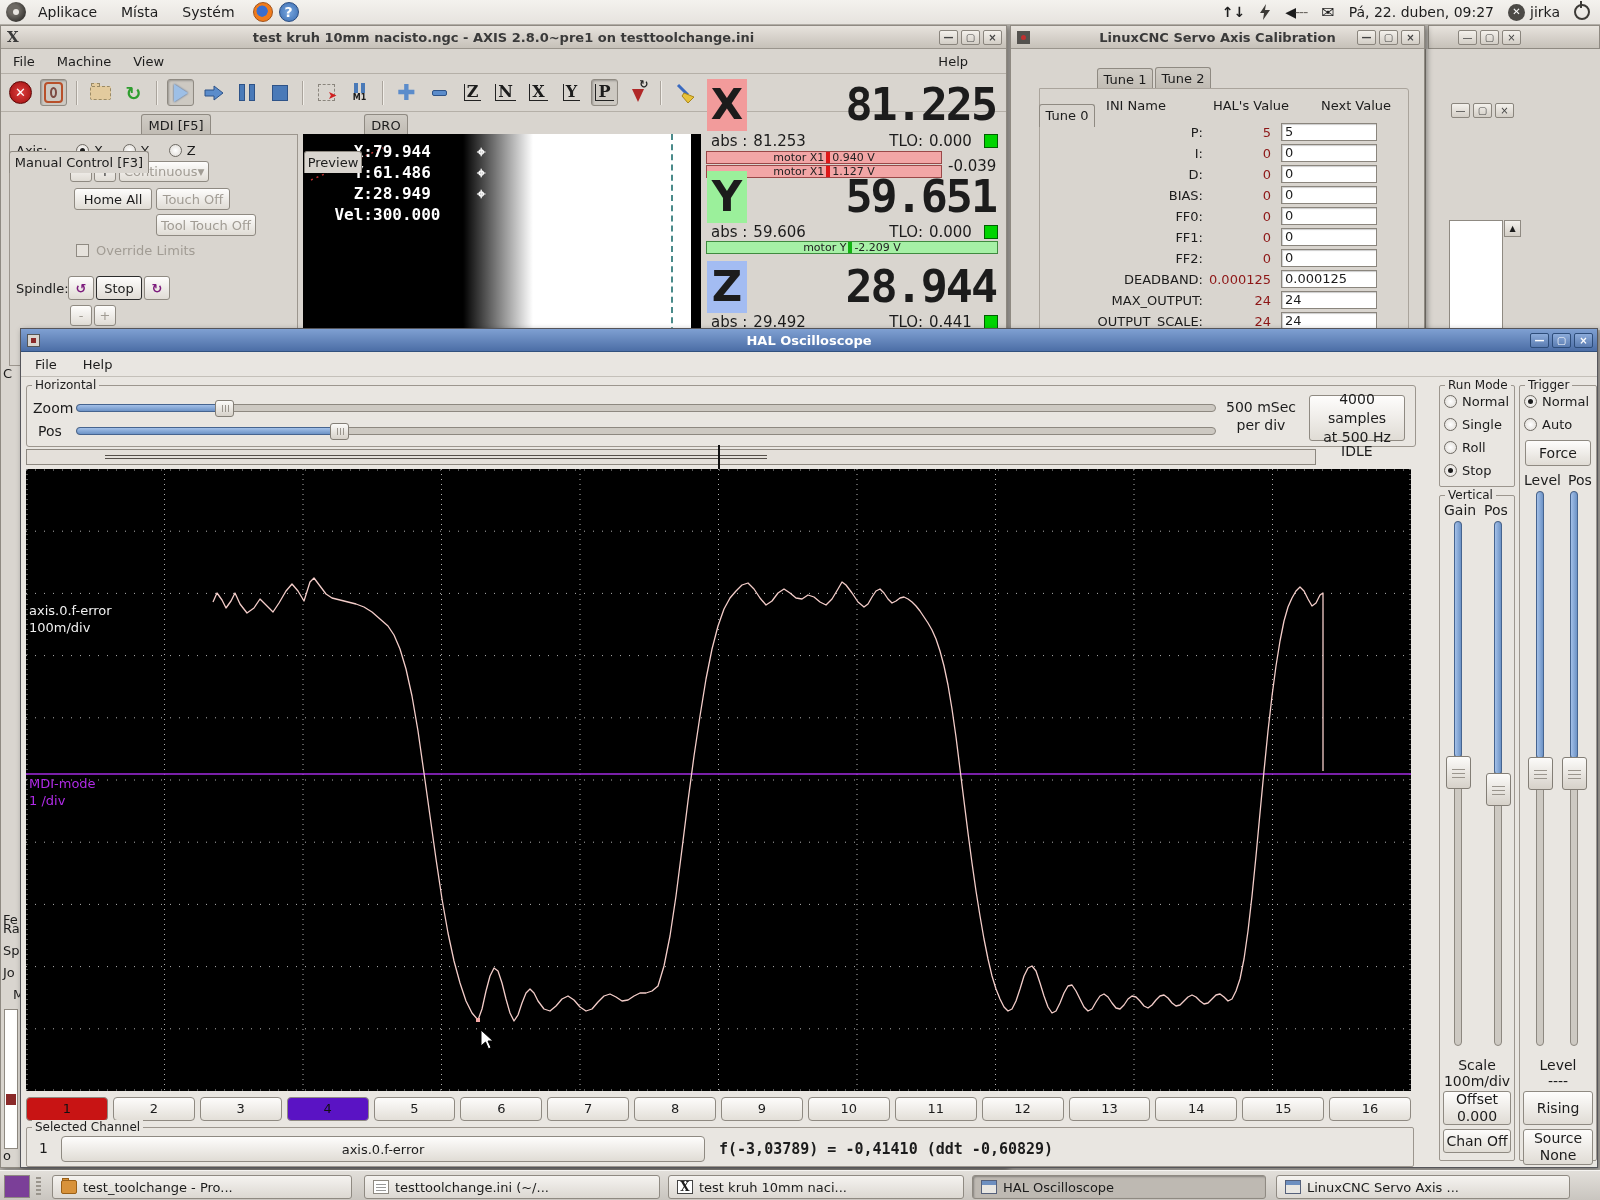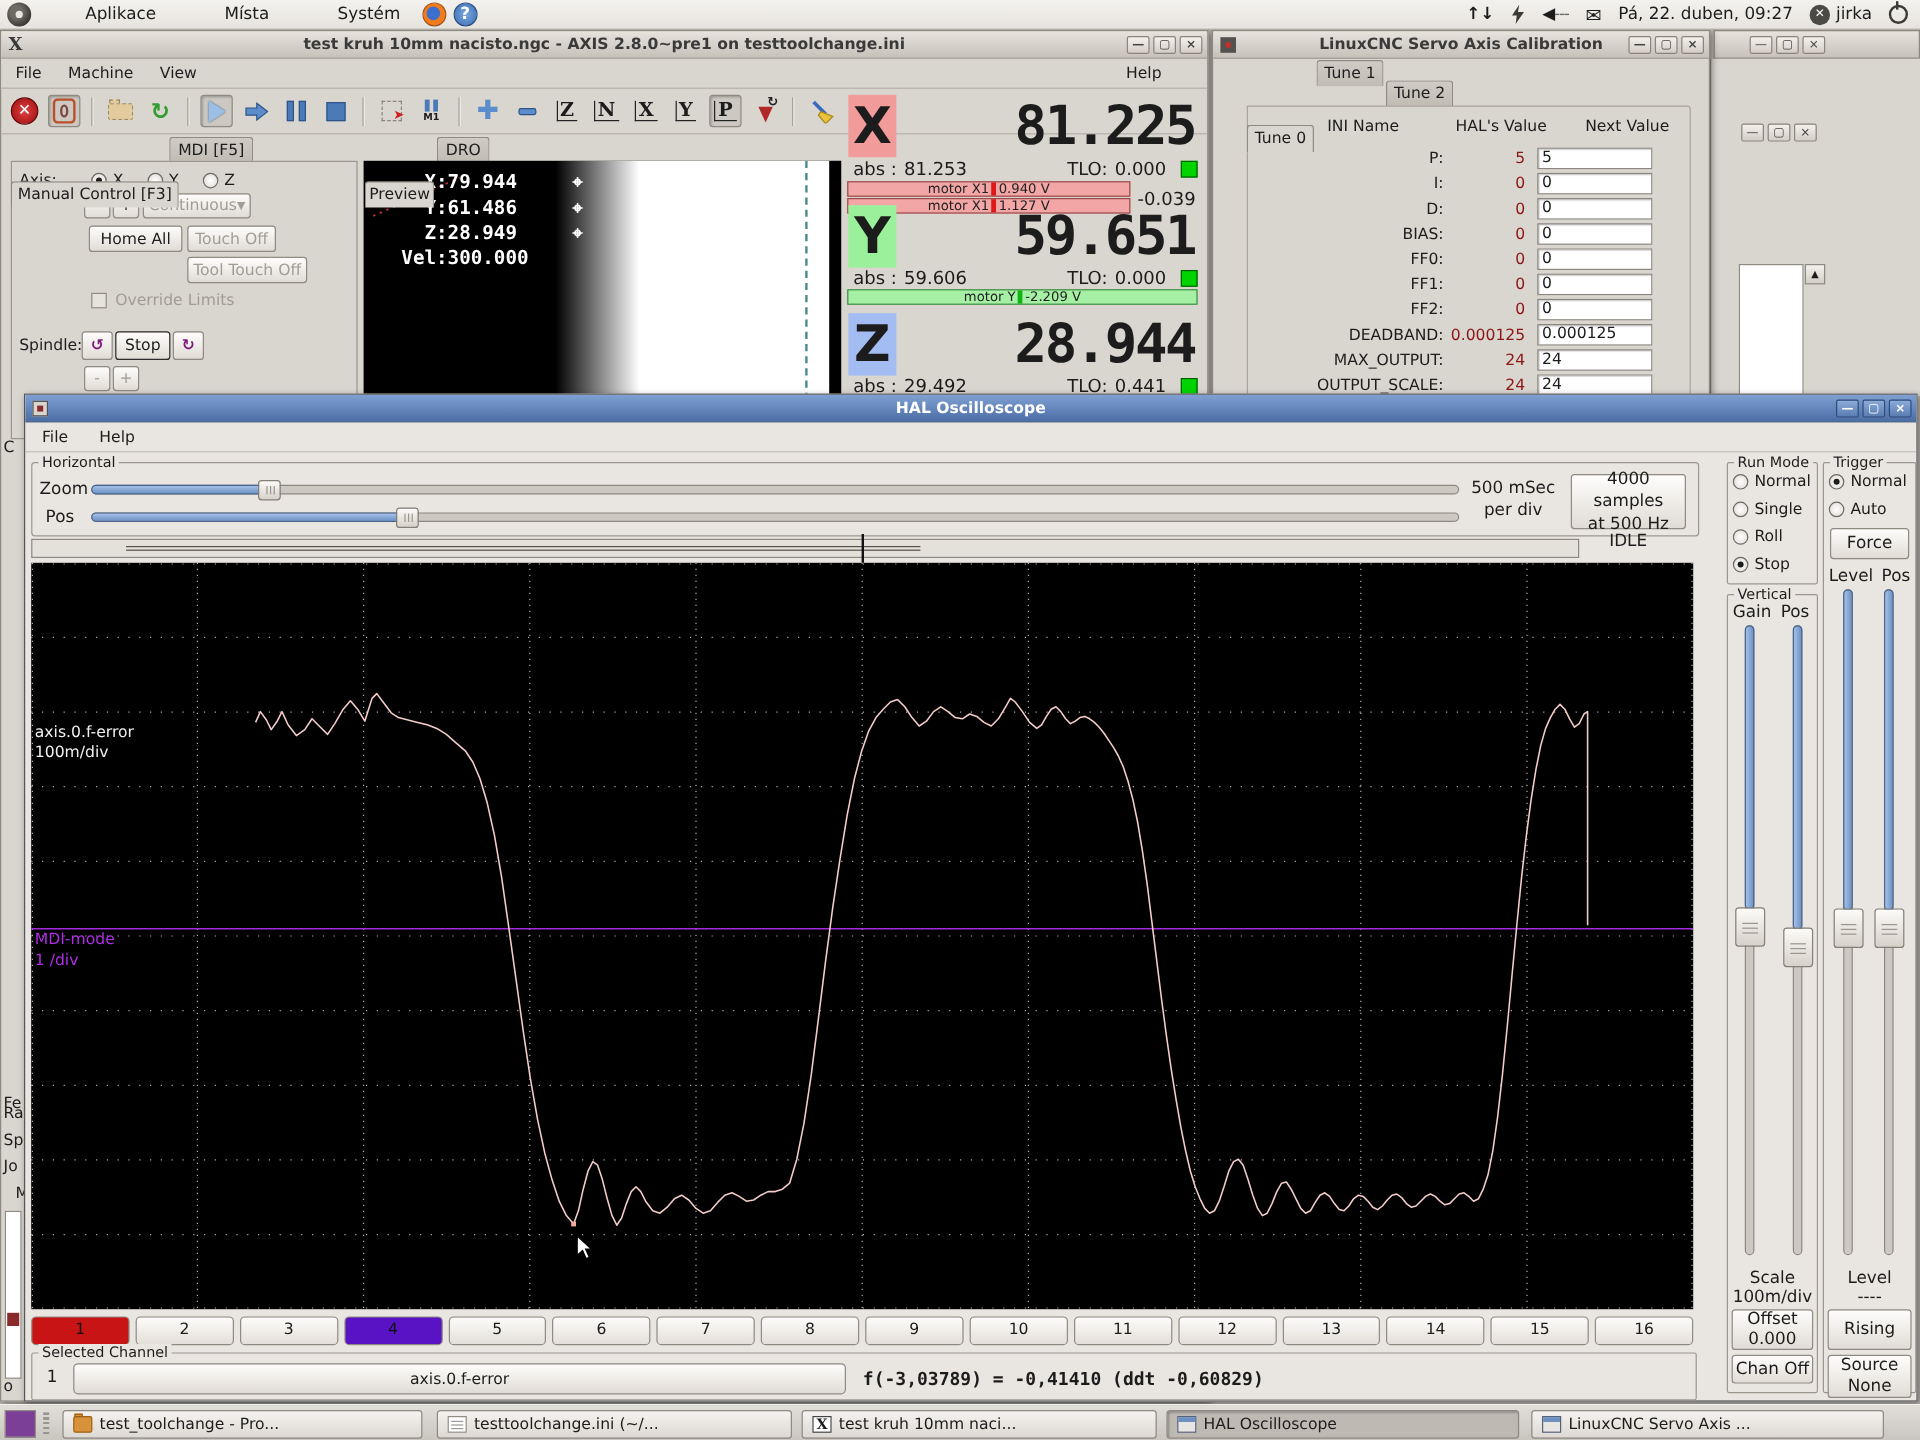--- a/index.html
+++ b/index.html
@@ -25,21 +25,21 @@
   .radio-row { display:flex; align-items:center; gap:5px; font-size:13px; }
   .radio { width:13px; height:13px; border-radius:50%; border:1px solid #6e6a64; background:radial-gradient(#fff,#dcd8d2); position:relative; flex:0 0 13px;}
   .radio.on::after { content:""; position:absolute; left:3px; top:3px; width:5px; height:5px; border-radius:50%; background:#1c1c1c; }
   .tab { position:absolute; border:1px solid #8f8a82; border-bottom:none; border-radius:3px 3px 0 0;
          background:linear-gradient(#d0ccc5,#c0bbb3); text-align:center; font-size:13px; padding-top:3px; }
   .tab.active { background:#d9d5cf; z-index:2;margin-top:38px; }
 
   
   #toppanel { position:absolute; left:0; top:0; width:1600px; height:25px; background:linear-gradient(#f4f2ee,#e6e3de);
               border-bottom:1px solid #b1ada6; display:flex; align-items:center; font-size:14px; z-index:20; }
-  .pmenu { padding:0 12px;margin-left:33px; }
+  .pmenu { padding:0 12px; }
   .picon { width:20px; height:20px; border-radius:50%; margin-left:6px; position:relative; }
   #panel-right { margin-left:auto; display:flex; align-items:center; gap:14px; padding-right:10px; font-size:14px; }
 
   
   #axis-win { left:0; top:25px; width:1007px; height:1143px; overflow:hidden; z-index:1; }
   #axis-menubar { position:absolute; left:0; top:23px; width:100%; height:25px; background:#d9d5cf; border-bottom:1px solid #b5b0a8;
                   display:flex; align-items:center; gap:22px; padding-left:12px; font-size:13px; }
   #axis-toolbar { position:absolute; left:0; top:48px; width:100%; height:38px; border-bottom:1px solid #b5b0a8;
                   display:flex; align-items:center; gap:6px; padding-left:6px; }
   .tbtn { width:27px; height:27px; border:1px solid transparent; border-radius:3px; display:flex; align-items:center; justify-content:center; }
@@ -406,21 +406,21 @@
           <i style="position:absolute;left:4px;top:4px;width:5px;height:5px;background:#c03030;border-radius:50%;"></i>
         </span>
       <span class="tb-title">LinuxCNC Servo Axis Calibration</span>
       <div class="wbtns">
         <div class="wbtn">—</div>
         <div class="wbtn">▢</div>
         <div class="wbtn">×</div>
       </div>
     </div>
     <div class="tab active" style="left:28px;top:40px;width:56px;height:23px;">Tune 0</div>
-    <div class="tab" style="left:86px;top:24px;width:56px;height:22px;">Tune 1</div>
+    <div class="tab" style="left:86px;top:42px;width:56px;height:22px;">Tune 1</div>
     <div class="tab" style="left:144px;top:41px;width:56px;height:22px;">Tune 2</div>
     <div style="position:absolute;left:28px;top:62px;width:370px;height:490px;border:1px solid #aaa49c;border-radius:0 3px 3px 3px;background:#d9d5cf;"></div>
     <span style="position:absolute;left:70px;top:72px;width:110px;text-align:center;font-size:13px;">INI Name</span>
     <span style="position:absolute;left:185px;top:72px;width:110px;text-align:center;font-size:13px;">HAL's Value</span>
     <span style="position:absolute;left:295px;top:72px;width:100px;text-align:center;font-size:13px;">Next Value</span>
     <div id="calib-rows" style="position:absolute;left:20px;top:96px;width:380px;">
         <div class="calib-row">
           <span class="cr-name">P:</span>
           <span class="cr-hal">5</span>
           <div class="cr-input">5</div>

